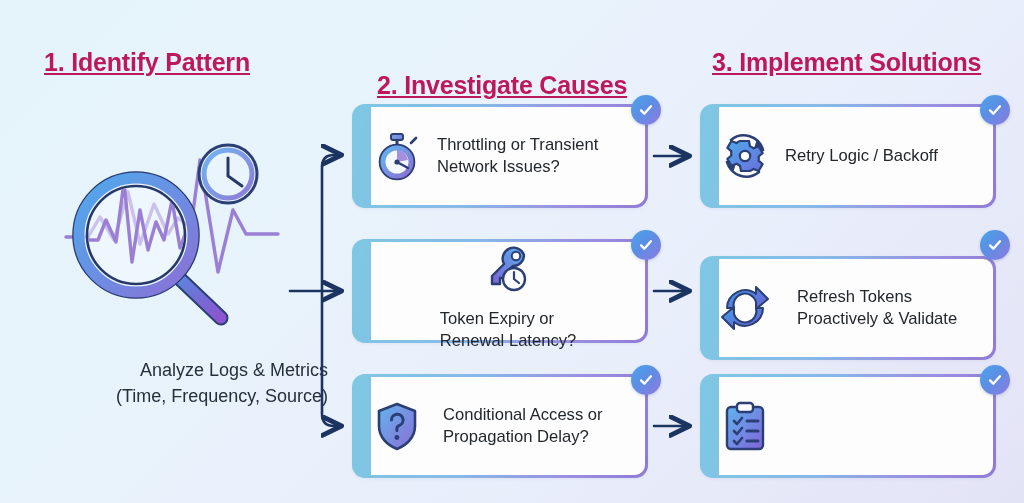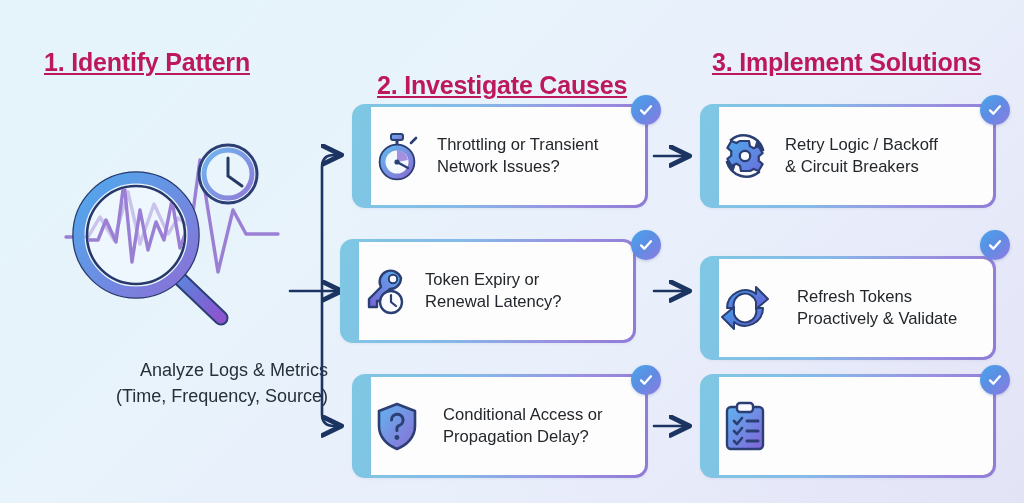--- a/index.html
+++ b/index.html
@@ -63,21 +63,21 @@
   .card .ico { flex: 0 0 52px; height: 52px; display: block; }
   .card .txt {
     font-size: 16.6px;
     color: #23272b;
     line-height: 1.34;
   }
   .card .txt span { display: block; white-space: nowrap; }
 
   
   #c2a { left: 352px; top: 104px; }
-  #c2b { left: 340px; top: 239px; }
+  #c2b { left: 352px; top: 239px; flex-direction: column; }
   #c2c { left: 352px; top: 374px; gap: 20px; }
   #c3a { left: 700px; top: 104px; }
   #c3b { left: 700px; top: 256px; gap: 26px; }
   #c3c { left: 700px; top: 374px; }
 
   
   .badge {
     position: absolute;
     width: 30px; height: 30px;
     border-radius: 50%;
@@ -245,21 +245,20 @@
       <path d="M38 9 L45 20 L34 22 Z" fill="#2b3f74"></path>
       <path d="M40 42 A20 20 0 0 1 8 32" fill="none" stroke="#2b3f74" stroke-width="2.6" stroke-linecap="round"></path>
       <path d="M14 43 L7 32 L18 30 Z" fill="#2b3f74"></path>
       <g transform="translate(26,26)">
         <path d="M-4,-15 h8 l1,5.2 a11 11 0 0 1 3.6,2.1 l5-2.1 4,6.9 -4,3.4 a11 11 0 0 1 0,4.2 l4,3.4 -4,6.9 -5,-2.1 a11 11 0 0 1 -3.6,2.1 L4,15 h-8 l-1,-5.2 a11 11 0 0 1 -3.6,-2.1 l-5,2.1 -4,-6.9 4,-3.4 a11 11 0 0 1 0,-4.2 l-4,-3.4 4,-6.9 5,2.1 a11 11 0 0 1 3.6,-2.1 Z" fill="url(#gr)" stroke="#2b3f74" stroke-width="2.2" stroke-linejoin="round"></path>
         <circle cx="0" cy="0" r="5.2" fill="#fbfcff" stroke="#2b3f74" stroke-width="2.2"></circle>
       </g>
     </svg>
     <div class="txt">
       <span>Retry Logic / Backoff</span>
-      <span>&amp; Circuit Breakers</span>
     </div>
   </div>
 
   <div id="c3b" class="card">
     <svg class="ico" viewBox="0 0 52 52">
       <defs>
         <linearGradient id="sy" x1="0" y1="0" x2="1" y2="1">
           <stop offset="0%" stop-color="#3d9fe8"></stop>
             <stop offset="100%" stop-color="#6f5dd6"></stop>
         </linearGradient>

